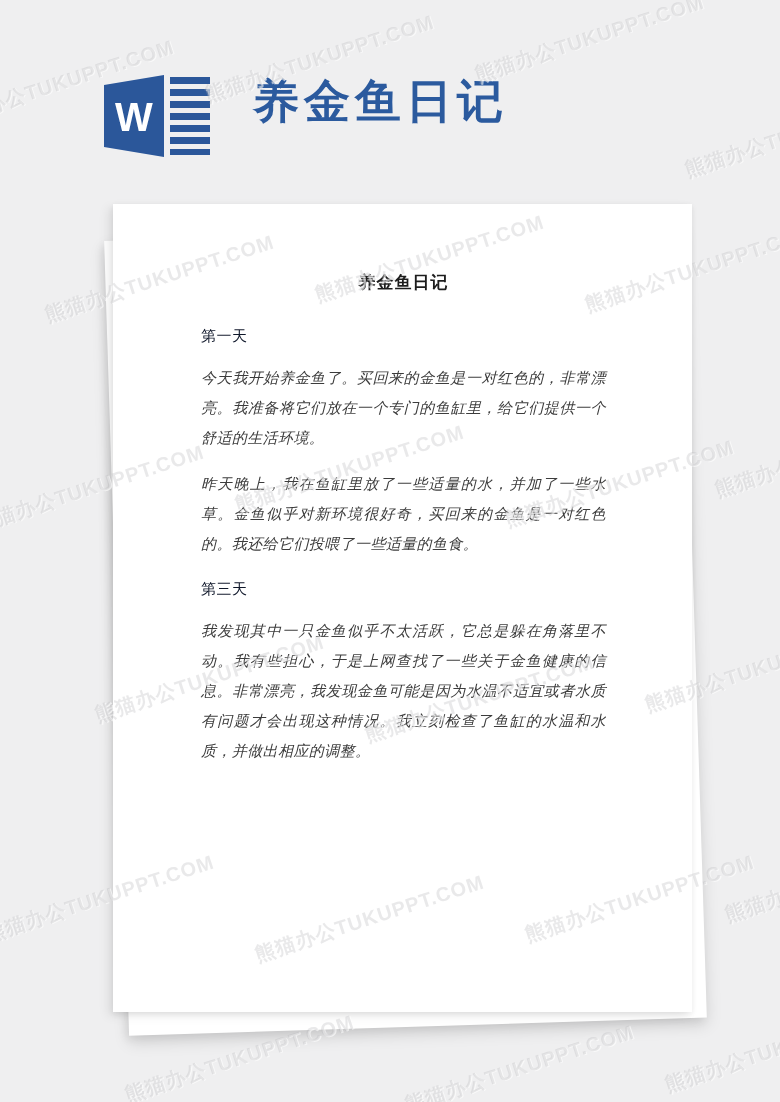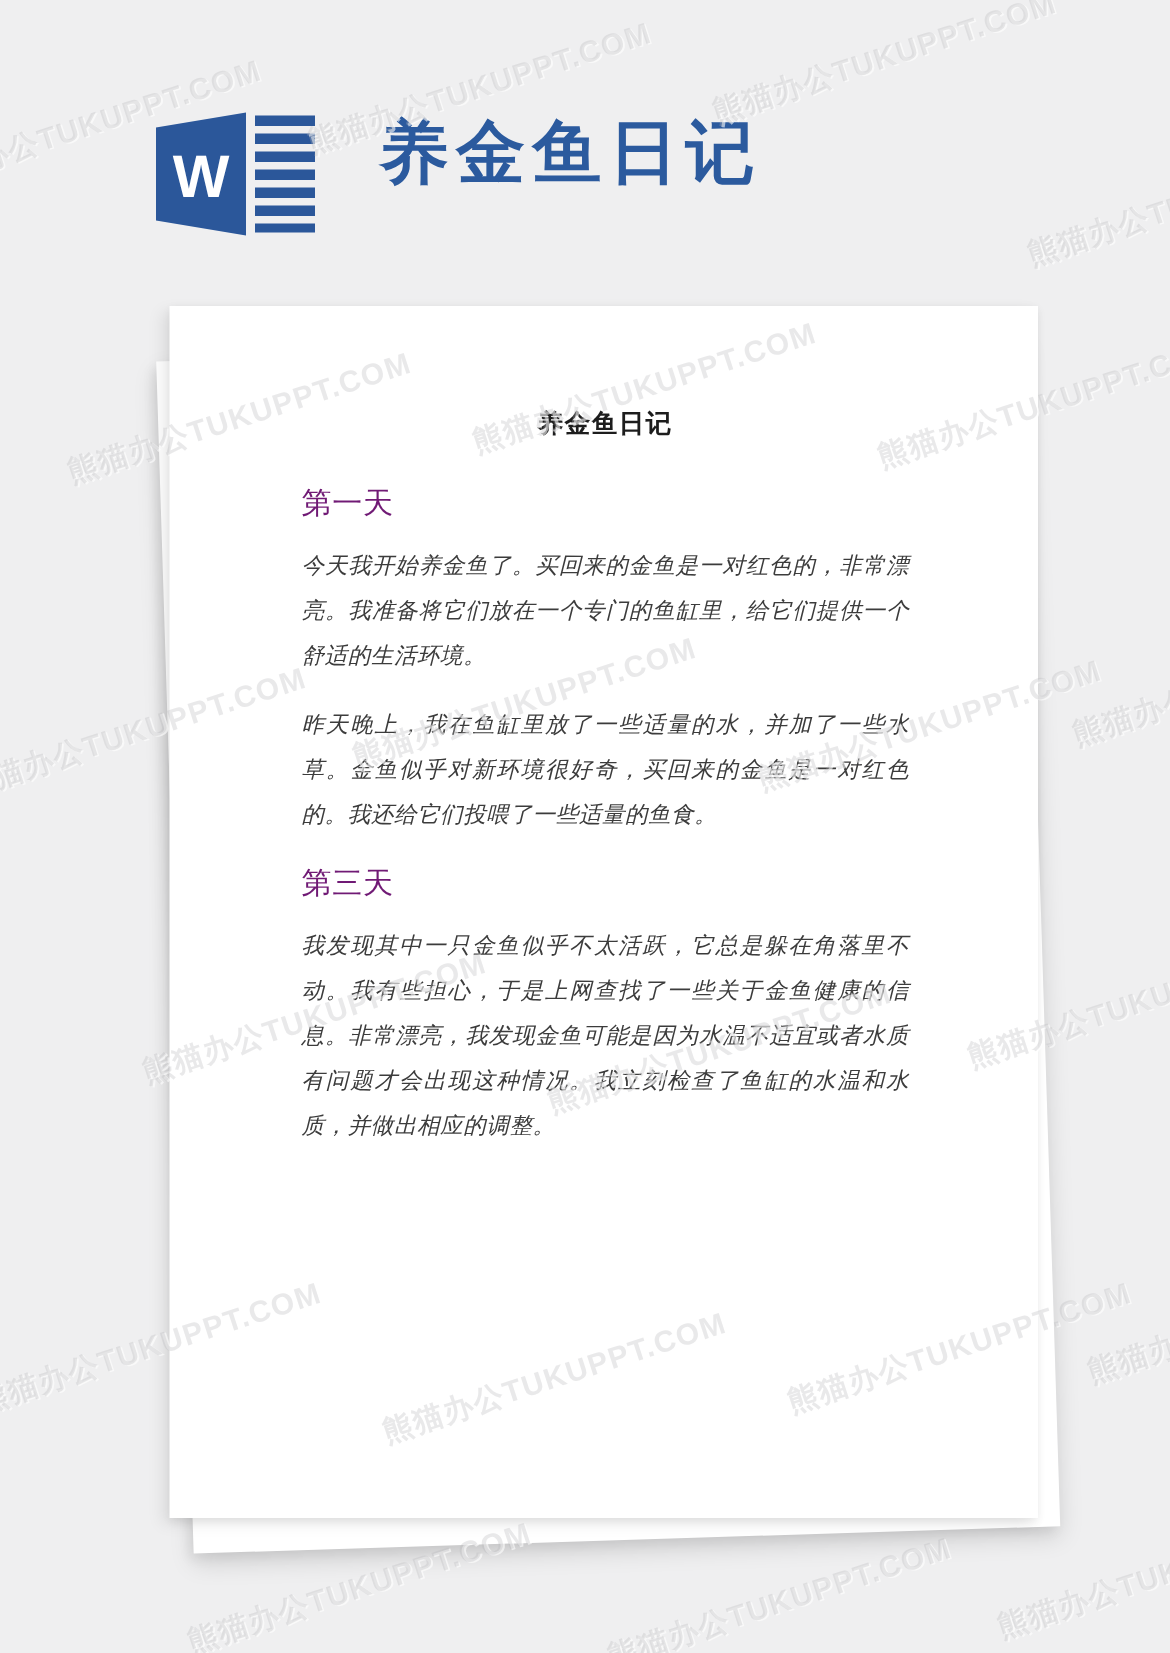--- a/index.html
+++ b/index.html
@@ -40,21 +40,21 @@
   }
 
   
   .doc-title {
     margin: 0; text-align: center;
     font-size: 17px; font-weight: 700; color: #1d1d1d;
     line-height: 26px; letter-spacing: 1px;
   }
   .sec-heading {
     margin: 19px 0 0 0;
-    font-size: 20px; font-weight: 400; color: #701a75;
+    font-size: 15px; font-weight: 400; color: #0f172a;
     line-height: 22px; letter-spacing: 0.5px;
   }
   .section:first-of-type .sec-heading { margin-top: 29px; }
   .sec-body {
     margin: 16px 0 0 0;
     font-size: 15px; color: #3c3c3c;
     line-height: 30px; letter-spacing: 0.4px;
     text-align: justify;
     font-style: italic;
   }

